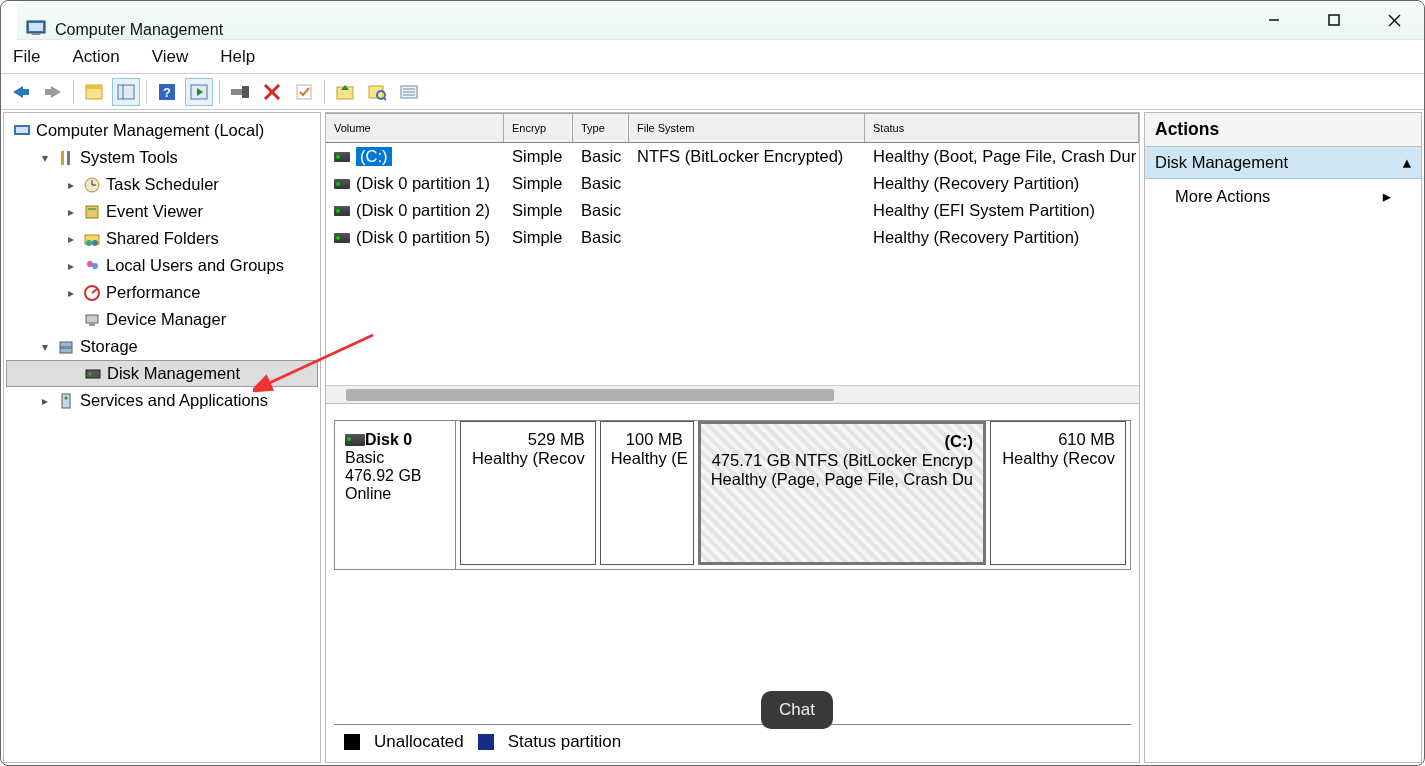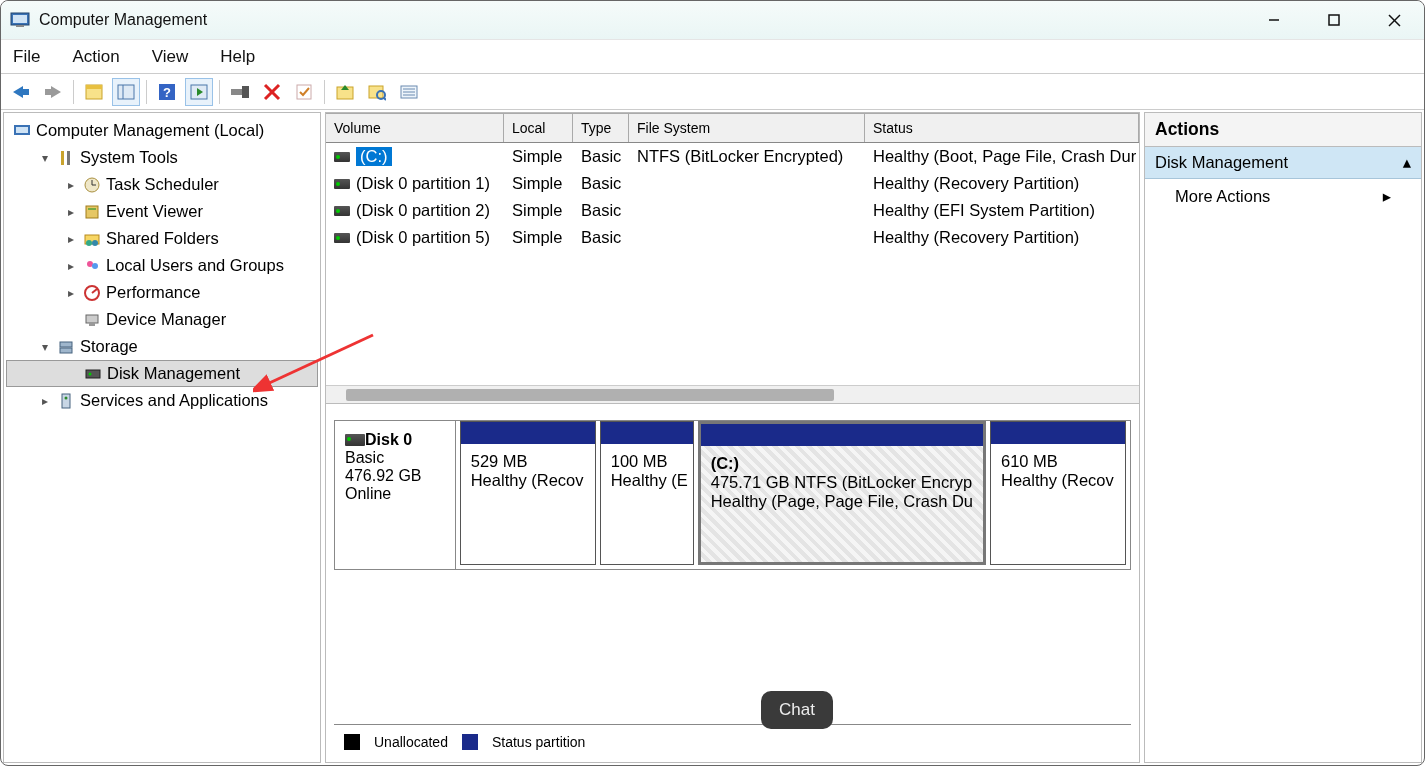--- a/index.html
+++ b/index.html
@@ -1,20 +1,20 @@
 <!DOCTYPE html>
 <html><head>
 <meta charset="utf-8">
 <style>
   * { box-sizing: border-box; margin: 0; padding: 0; font-family: "Segoe UI", Arial, sans-serif; }
   html, body { width: 1425px; height: 766px; overflow: hidden; background: #fff; }
   .window { width: 1425px; height: 766px; border: 1px solid #666; border-radius: 8px; background: #fff; display: flex; flex-direction: column; position: relative; }
 
   
-  .titlebar { height: 39px; display: flex; align-items: center; padding-left: 8px; background: linear-gradient(#f5fbfa,#eaf6f5); border-bottom: 1px solid #e5e5e5; border-radius: 8px 8px 0 0;}
+  .titlebar { height: 39px; display: flex; align-items: flex-end; padding-left: 8px; background: linear-gradient(#f5fbfa,#eaf6f5); border-bottom: 1px solid #e5e5e5; border-radius: 8px 8px 0 0; margin-left: 16px;}
   .titlebar-icon { width: 22px; height: 22px; margin-right: 8px; display:flex; align-items:center; justify-content:center;}
   .titlebar-title { font-size: 16px; color: #111; }
   .window-controls { margin-left: auto; display:flex; height:100%; }
   .window-controls .ctrl { width: 60px; display:flex; align-items:center; justify-content:center; font-size:14px; color:#111; }
 
   
   .menubar { height: 34px; display:flex; align-items:center; padding: 0 8px; gap: 24px; border-bottom: 1px solid #ccc; }
   .menubar .item { font-size:17px; color:#111; padding: 2px 4px;}
 
   
@@ -30,48 +30,48 @@
   .tree-row .exp { width:14px; text-align:center; color:#555; font-size:12px;}
   .tree-row .ic  { width:20px; height:20px; display:flex; align-items:center; justify-content:center;}
   .tree-row.selected { background:#ddd; border:1px solid #999; height:27px;}
   .indent-1 { padding-left: 6px;}
   .indent-2 { padding-left: 32px;}
   .indent-3 { padding-left: 58px;}
 
   .center-pane { flex:1; display:flex; flex-direction:column; border:1px solid #bbb; min-width:0;}
   .vol-table { border-bottom:1px solid #bbb; display:flex; flex-direction:column; }
   .vol-header { display:flex; height:30px; background:#f0f0f0; border-bottom:1px solid #888;}
-  .vh { border-right:1px solid #aaa; border-top:1px solid #aaa; padding:4px 8px; font-size:14px; display:flex; align-items:center;}
+  .vh { border-right:1px solid #aaa; border-top:1px solid #aaa; padding:4px 8px; font-size:11px; display:flex; align-items:center;}
   .col-vol   { width: 178px;}
   .col-lay   { width: 69px;}
   .col-type  { width: 56px;}
   .col-fs    { width: 236px;}
   .col-stat  { flex:1;}
   .vol-body { height: 242px; overflow:hidden;}
   .vr { display:flex; height:27px; font-size:16.5px; align-items:center;}
   .vc { padding: 0 8px; white-space:nowrap; overflow:hidden;}
   .vc.col-vol { display:flex; align-items:center; gap:6px;}
   .disk-glyph { width:16px; height:10px; background:linear-gradient(#555,#333); border-radius:1px; position:relative; display:inline-block;}
   .disk-glyph::after{content:"";position:absolute;left:2px;top:3px;width:4px;height:4px;background:#0c0;border-radius:50%;}
   .vr.selected .vname { background:#0078d4; color:#fff; padding:0 4px;}
   .hscroll { height:18px; background:#f0f0f0; border-top:1px solid #ccc; position:relative;}
   .hscroll .thumb{position:absolute; left:20px; top:3px; height:12px; width:60%; background:#b0b0b0; border-radius:2px;}
 
   .disk-map { flex:1; padding: 16px 8px 4px 8px; display:flex; flex-direction:column;}
   .disk-row { display:flex; height:150px; border:1px solid #888;}
   .disk-label { width:156px; border-right:1px solid #888; padding:10px 10px; font-size:16px;}
   .disk-label .name{font-weight:bold; display:flex; gap:0; align-items:center;}
   .disk-parts { flex:1; display:flex; gap:4px; padding:0 4px 4px 4px; position:relative; background:#fff;}
-  .part { display:flex; flex-direction:column; border:1px solid #555; min-width:0;}
+  .part { display:flex; flex-direction:row; border:1px solid #555; min-width:0;text-align:right;}
   .part .stripe { height:22px; background:#1a2a8a;}
   .part .pbody  { flex:1; padding:8px 10px; font-size:16.5px; overflow:hidden; white-space:nowrap;}
   .part.sel { border:3px solid #777; }
   .part.sel .pbody { background: repeating-linear-gradient(45deg,#f5f5f5,#f5f5f5 4px,#e4e4e4 4px,#e4e4e4 8px);}
 
-  .legend-bar { height:34px; border-top:1px solid #888; display:flex; align-items:center; gap:14px; padding:0 10px; font-size:14px; margin-top:auto;}
+  .legend-bar { height:34px; border-top:1px solid #888; display:flex; align-items:center; gap:14px; padding:0 10px; font-size:17px; margin-top:auto;}
   .lg-sw { width:16px; height:16px; display:inline-block;}
 
   .actions-pane { width: 278px; border:1px solid #bbb; margin-left:4px; display:flex; flex-direction:column;}
   .actions-head { font-size:17.5px; font-weight:600; padding:6px 10px; border-bottom:1px solid #bbb; background:#f4f4f4;}
   .actions-group { background:#cfe6f5; padding:6px 10px; font-size:16.5px; display:flex; align-items:center; justify-content:space-between; border-bottom:1px solid #a7c5da;}
   .actions-item  { padding:8px 30px; font-size:16.5px; display:flex; align-items:center; justify-content:space-between;}
 
   .chat-btn { position:absolute; left:760px; top:690px; background:#3a3a3a; color:#eee; padding:9px 18px; border-radius:10px; font-size:17px;}
 
   
@@ -314,21 +314,21 @@
           </span>
         <span>Services and Applications</span>
       </div>
     </div>
 
     <div class="center-pane">
 
       <div class="vol-table">
         <div class="vol-header">
           <div class="vh col-vol">Volume</div>
-          <div class="vh col-lay">Local</div>
+          <div class="vh col-lay">Encryp</div>
           <div class="vh col-type">Type</div>
           <div class="vh col-fs">File System</div>
           <div class="vh col-stat">Status</div>
         </div>
         <div class="vol-body">
           <div class="vr selected">
             <div class="vc col-vol">
                 <span class="disk-glyph"></span>
                 <span class="vname">(C:)</span>
               </div>

